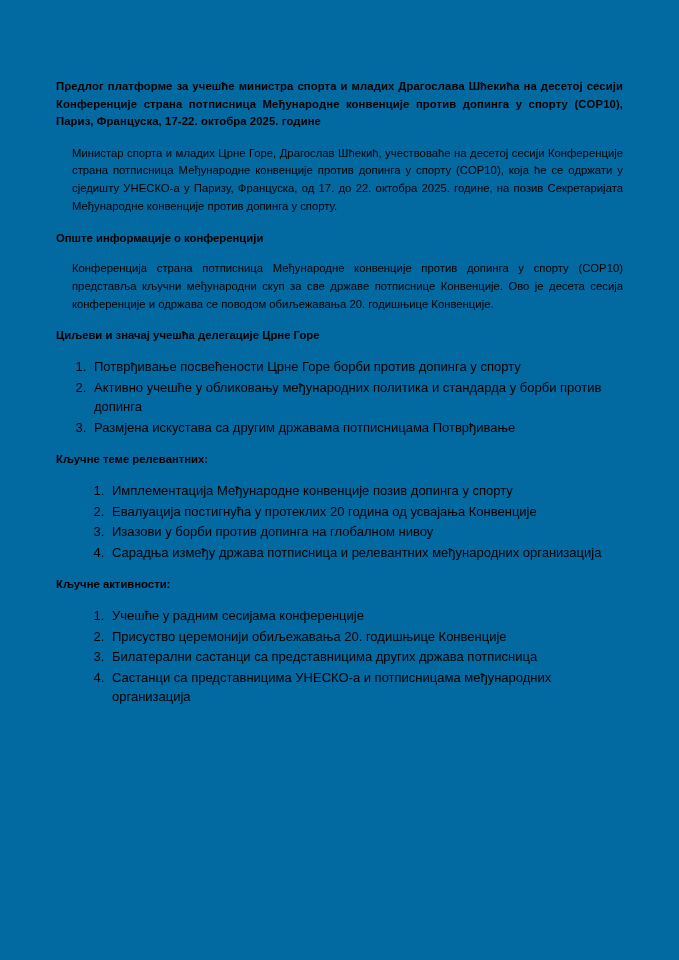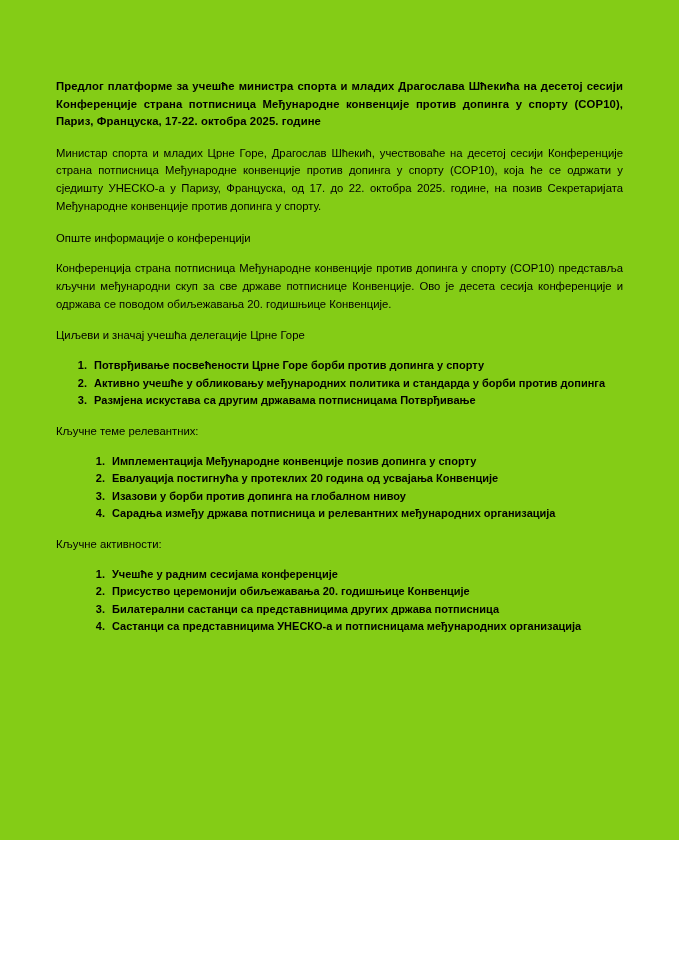--- a/index.html
+++ b/index.html
@@ -9,52 +9,51 @@
   }
   body {
     width: 679px;
     height: 960px;
     font-family: "Liberation Sans", sans-serif;
     color: #000000;
     overflow: hidden;
   }
   .page {
     width: 679px;
-    height: 840px;
+    height: 960px;
     box-sizing: border-box;
     padding: 78px 56px 0 56px;
-    background: #84cc16;
+    background: #0369a1;
   }
   .doc-title {
     font-size: 11.3px;
     font-weight: bold;
     line-height: 1.55;
     text-align: justify;
     margin: 0 0 14px 0;
     letter-spacing: 0.1px;
   }
   p.body-text {
     font-size: 11.3px;
     line-height: 1.58;
     text-align: justify;
-    margin: 0 0 14px 0;
+    margin: 0 0 14px 16px;
   }
   h2.section-heading {
     font-size: 11.3px;
-    font-weight: normal;
+    font-weight: bold;
     line-height: 1.5;
     margin: 0 0 13px 0;
     text-align: left;
   }
   ol.num-list {
     margin: 0 0 14px 0;
     padding-left: 34px;
-    font-size: 11px;
+    font-size: 13px;
     line-height: 1.5;
-    font-weight: bold;
   }
   ol.num-list.indent-more {
     padding-left: 52px;
   }
   ol.num-list li {
     margin-bottom: 1px;
     text-align: left;
     padding-left: 4px;
   }
   .tight {

